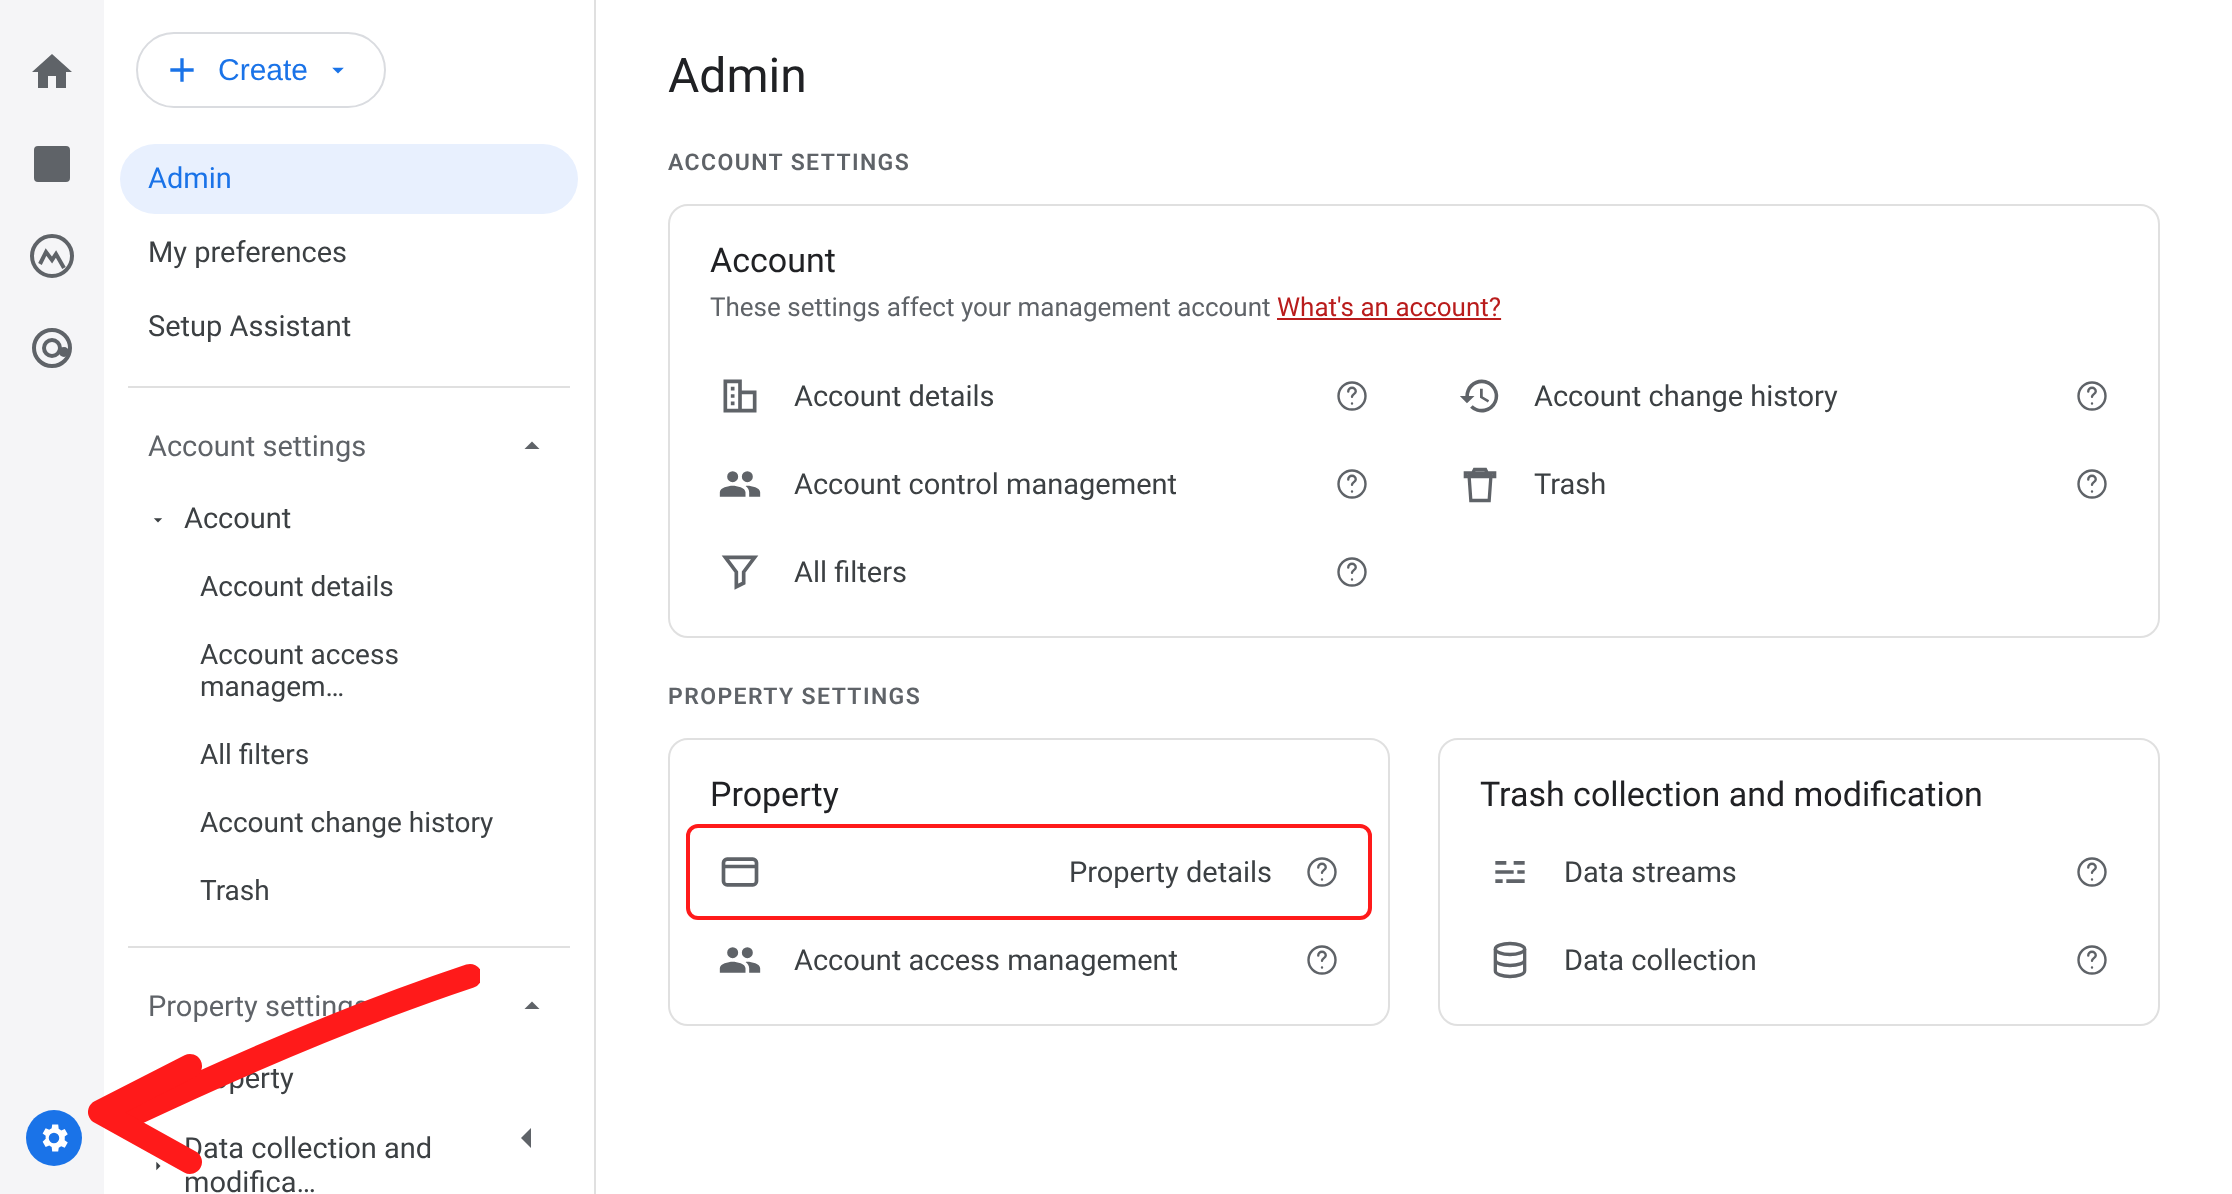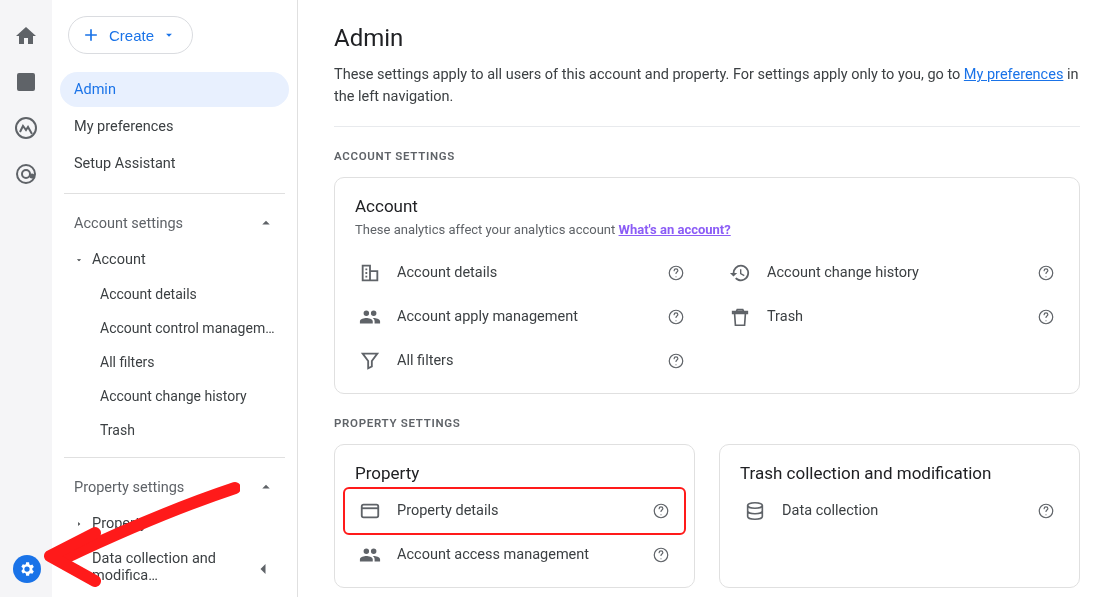--- a/index.html
+++ b/index.html
@@ -145,39 +145,40 @@
     }
     
     .card {
       border: 1px solid #e0e0e0;
       border-radius: 10px;
       padding: 18px 20px 10px 20px;
       background: #fff;
     }
     .card-title { font-size: 17px; color: #202124; margin-bottom: 6px; }
     .card-desc { font-size: 13px; color: #5f6368; margin-bottom: 14px; }
-    .card-desc a { color: #8b5cf6; text-decoration: underline; font-weight: bold; }
+    .card-desc a { color: #b91c1c; text-decoration: underline; }
     
     .card-row { display: flex; gap: 36px; }
     .card-col { flex: 1; }
     .card-grid2 { display: flex; gap: 24px; }
     .card-grid2 .card { flex: 1; }
     
     .setting-item {
       display: flex;
       align-items: center;
       padding: 11px 4px;
       gap: 16px;
       cursor: pointer;
       border-radius: 6px;
     }
     .setting-item.highlighted {
       border: 2.5px solid #ff1a1a;
       margin: -2px -12px;
       padding: 11px 14px;
+      text-align: right;
     }
     .setting-icon { width: 22px; height: 22px; fill: #5f6368; flex-shrink: 0; }
     .setting-label { flex: 1; font-size: 14.5px; color: #3c4043; }
     .help-icon { width: 18px; height: 18px; fill: none; stroke: #5f6368; stroke-width: 1.6; flex-shrink: 0; }
     
     
     .red-arrow {
       position: absolute;
       bottom: 9px;
       left: 40px;
@@ -241,21 +242,21 @@
     <div class="sub-item">
       <svg class="tri" viewBox="0 0 24 24">
           <path d="M7 10l5 5 5-5z"></path>
         </svg>
       <span>Account</span>
     </div>
     <div class="sub-item l3">
         <span>Account details</span>
       </div>
     <div class="sub-item l3">
-        <span>Account control managem…</span>
+        <span>Account access managem…</span>
       </div>
     <div class="sub-item l3">
         <span>All filters</span>
       </div>
     <div class="sub-item l3">
         <span>Account change history</span>
       </div>
     <div class="sub-item l3">
         <span>Trash</span>
       </div>
@@ -283,47 +284,44 @@
 
     <div class="collapse-chevron">
       <svg viewBox="0 0 24 24" style="width:20px;height:20px;fill:#5f6368">
           <path d="M15 6l-6 6 6 6z"></path>
         </svg>
     </div>
   </div>
 
   <div class="main">
     <h1>Admin</h1>
-    <p class="intro">
-      <span>These settings apply to all users of this account and property. For settings apply only to you, go to </span><a href="#">My preferences</a><span> in the left navigation.</span>
-    </p>
 
     <div class="section-label">ACCOUNT SETTINGS</div>
     <div class="card">
       <div class="card-title">Account</div>
       <div class="card-desc">
-        <span>These analytics affect your analytics account </span><a href="#">What's an account?</a>
+        <span>These settings affect your management account </span><a href="#">What's an account?</a>
       </div>
       <div class="card-row">
         <div class="card-col">
           <div class="setting-item">
             <svg class="setting-icon" viewBox="0 0 24 24">
                 <path d="M3 3h10v6h8v12H3V3zm2 2v14h6V5H5zm8 6v8h6v-8h-6zM7 7h2v2H7V7zm0 4h2v2H7v-2zm0 4h2v2H7v-2z"></path>
               </svg>
             <span class="setting-label">Account details</span>
             <svg class="help-icon" viewBox="0 0 24 24">
                 <circle cx="12" cy="12" r="9"></circle>
                 <path d="M9.5 9a2.5 2.5 0 015 0c0 1.5-2.5 2-2.5 3.5M12 17h.01" stroke-linecap="round"></path>
               </svg>
           </div>
           <div class="setting-item">
             <svg class="setting-icon" viewBox="0 0 24 24">
                 <path d="M16 11a3 3 0 100-6 3 3 0 000 6zm-8 0a3 3 0 100-6 3 3 0 000 6zm0 2c-2.33 0-7 1.17-7 3.5V19h14v-2.5C15 14.17 10.33 13 8 13zm8 0c-.3 0-.62.02-.97.05 1.16.84 1.97 1.97 1.97 3.45V19h6v-2.5c0-2.33-4.67-3.5-7-3.5z"></path>
               </svg>
-            <span class="setting-label">Account apply management</span>
+            <span class="setting-label">Account control management</span>
             <svg class="help-icon" viewBox="0 0 24 24">
                 <circle cx="12" cy="12" r="9"></circle>
                 <path d="M9.5 9a2.5 2.5 0 015 0c0 1.5-2.5 2-2.5 3.5M12 17h.01" stroke-linecap="round"></path>
               </svg>
           </div>
           <div class="setting-item">
             <svg class="setting-icon" viewBox="0 0 24 24">
                 <path d="M4 4h16l-6 8v6l-4 2v-8L4 4z" fill="none" stroke="#5f6368" stroke-width="2"></path>
               </svg>
             <span class="setting-label">All filters</span>
@@ -383,20 +381,30 @@
               <path d="M9.5 9a2.5 2.5 0 015 0c0 1.5-2.5 2-2.5 3.5M12 17h.01" stroke-linecap="round"></path>
             </svg>
         </div>
 
       </div>
 
       <div class="card">
         <div class="card-title">Trash collection and modification</div>
         <div class="setting-item">
           <svg class="setting-icon" viewBox="0 0 24 24">
+              <path d="M4 6h6v2H4zm10 0h6v2h-6zM4 11h10v2H4zm12 0h4v2h-4zM4 16h4v2H4zm6 0h10v2H10z"></path>
+            </svg>
+          <span class="setting-label">Data streams</span>
+          <svg class="help-icon" viewBox="0 0 24 24">
+              <circle cx="12" cy="12" r="9"></circle>
+              <path d="M9.5 9a2.5 2.5 0 015 0c0 1.5-2.5 2-2.5 3.5M12 17h.01" stroke-linecap="round"></path>
+            </svg>
+        </div>
+        <div class="setting-item">
+          <svg class="setting-icon" viewBox="0 0 24 24">
               <ellipse cx="12" cy="6" rx="8" ry="3" fill="none" stroke="#5f6368" stroke-width="1.8"></ellipse>
               <path d="M4 6v12c0 1.7 3.6 3 8 3s8-1.3 8-3V6M4 12c0 1.7 3.6 3 8 3s8-1.3 8-3" fill="none" stroke="#5f6368" stroke-width="1.8"></path>
             </svg>
           <span class="setting-label">Data collection</span>
           <svg class="help-icon" viewBox="0 0 24 24">
               <circle cx="12" cy="12" r="9"></circle>
               <path d="M9.5 9a2.5 2.5 0 015 0c0 1.5-2.5 2-2.5 3.5M12 17h.01" stroke-linecap="round"></path>
             </svg>
         </div>
 

